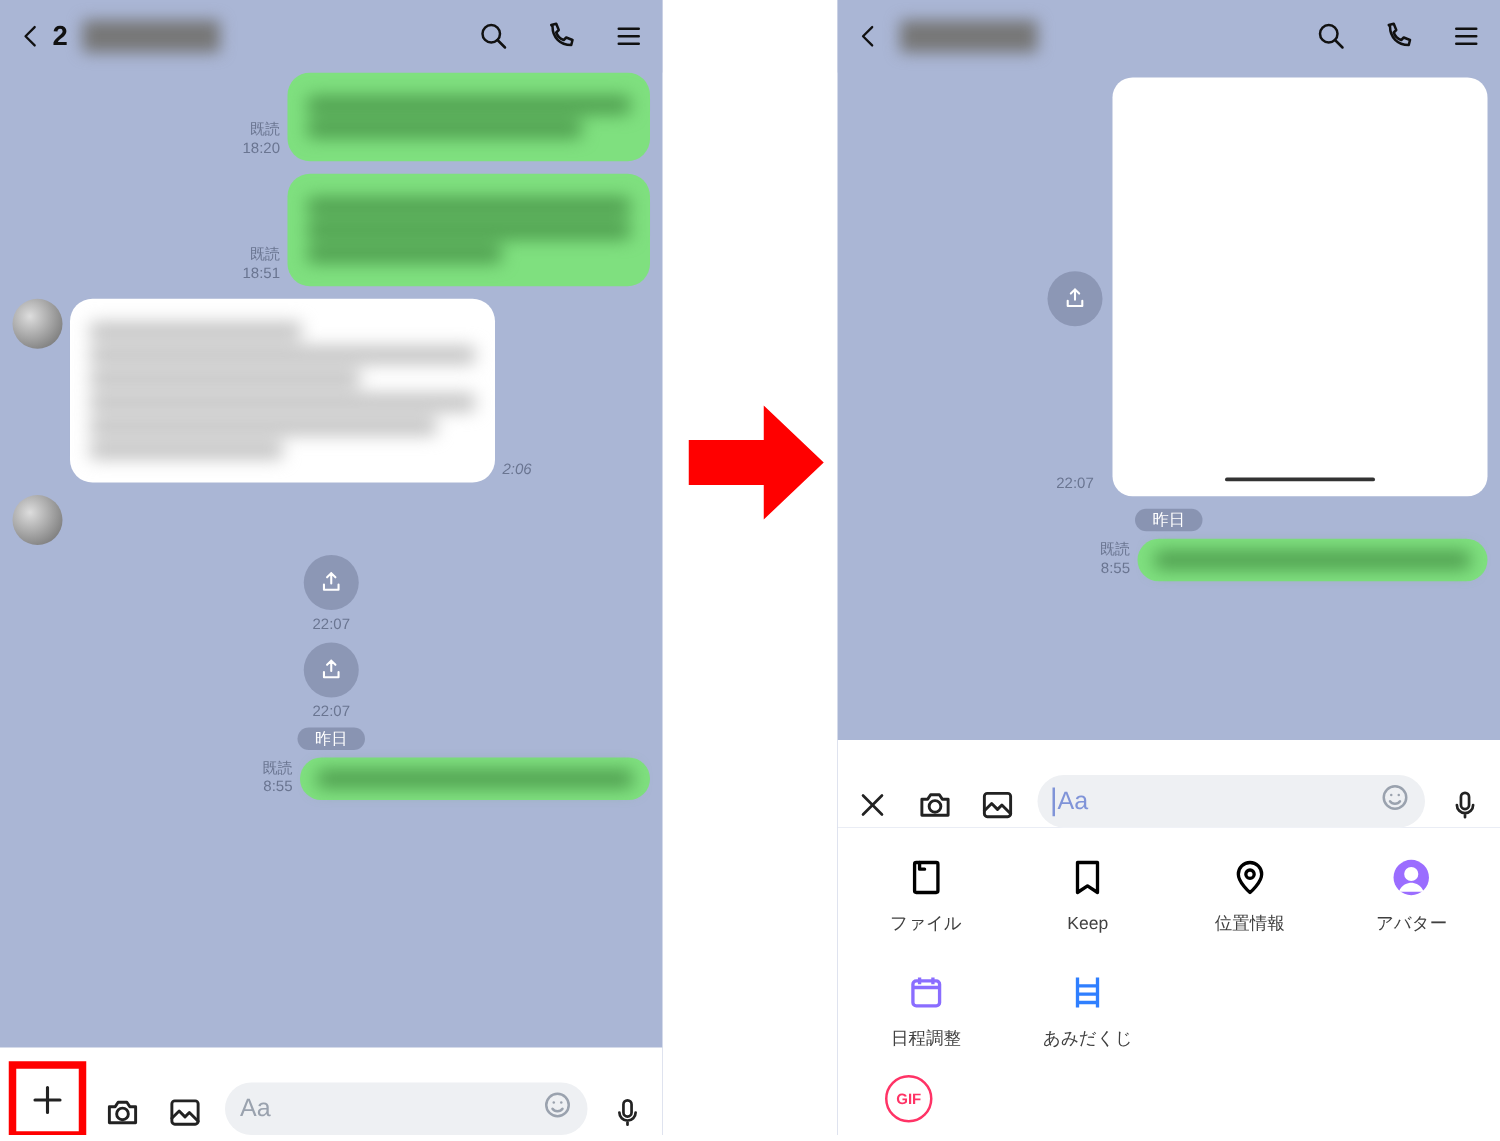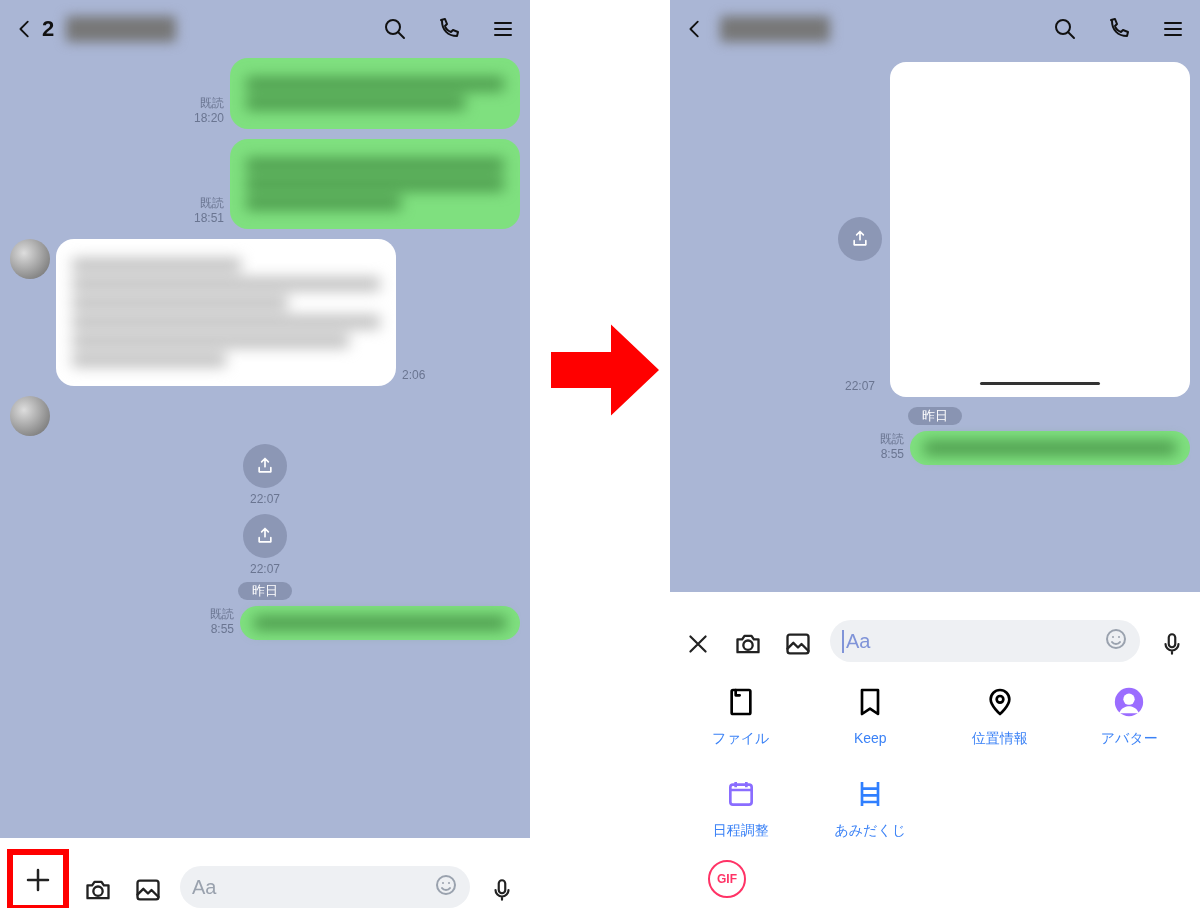--- a/index.html
+++ b/index.html
@@ -16,21 +16,21 @@
   .hdr .back { width: 26px; height: 26px; display: flex; align-items: center; justify-content: center; color: #111; }
   .hdr .unread { font-size: 22px; font-weight: 700; color: #111; margin-left: -4px; }
   .hdr .title { flex: 0 0 auto; width: 110px; height: 26px; filter: blur(6px); background: #777; border-radius: 3px; margin-left: 4px; }
   .hdr .spacer { flex: 1; }
   .hdr .ico { width: 30px; height: 30px; display: flex; align-items: center; justify-content: center; margin-left: 16px; color: #111; }
 
   
   .chat { flex: 1; overflow: hidden; position: relative; padding: 0 10px 0 10px; }
   .row { width: 100%; display: flex; margin-bottom: 10px; }
   .row.out { justify-content: flex-end; align-items: flex-end; }
-  .row.in  { justify-content: flex-start; align-items: flex-end; }
+  .row.in  { justify-content: flex-start; align-items: flex-end; font-style: italic; }
   .meta { font-size: 12px; color: #6a7591; text-align: right; line-height: 1.2; margin: 0 6px 4px 6px; white-space: nowrap; }
   .bubble { border-radius: 18px; padding: 14px 16px; position: relative; }
   .bubble.green { background: #7fe07f; }
   .bubble.white { background: #fff; }
   .bubble .blur-fill { filter: blur(7px); }
   .blur-line { height: 14px; border-radius: 3px; margin: 5px 0; background: #9aa; }
   .bubble.green .blur-line { background: #4c9a4c; }
   .bubble.white .blur-line { background: #c0c0c0; }
   .avatar { width: 40px; height: 40px; border-radius: 50%; background: radial-gradient(circle at 35% 35%, #ddd, #666); align-self: flex-start; margin-right: 6px; flex: 0 0 40px; }
 
@@ -50,21 +50,21 @@
   .compose .input { flex: 1; height: 42px; background: #eef0f3; border-radius: 22px; display: flex; align-items: center; padding: 0 12px; color: #9aa2ae; font-size: 20px; }
   .compose .input .smile { margin-left: auto; color: #9aa2ae; }
 
   .hl-red { outline: 6px solid #ff0000; outline-offset: -3px; }
 
   
   .menu { background: #fff; padding: 22px 6px 10px 6px; }
   .menu-grid { display: grid; grid-template-columns: repeat(4, 1fr); row-gap: 28px; }
   .menu-item { display: flex; flex-direction: column; align-items: center; gap: 10px; position: relative; }
   .menu-item .mi { width: 36px; height: 36px; display: flex; align-items: center; justify-content: center; }
-  .menu-item .label { font-size: 14px; color: #3b82f6; }
+  .menu-item .label { font-size: 14px; color: #404040; }
   .menu-item.hl::before { content: ""; position: absolute; left: 22px; right: 22px; top: -14px; bottom: -6px; border: 6px solid #ff0000; }
 
   .gif-row { display: flex; justify-content: flex-start; padding: 20px 0 0 32px; }
   .gif-badge { width: 38px; height: 38px; border-radius: 50%; border: 2px solid #ff3366; display: flex; align-items: center; justify-content: center; color: #ff3366; font-size: 12px; font-weight: 700; }
 
   
   .stk { stroke: currentColor; stroke-width: 2; fill: none; stroke-linecap: round; stroke-linejoin: round; }
 </style>
 </head>
 <body>

